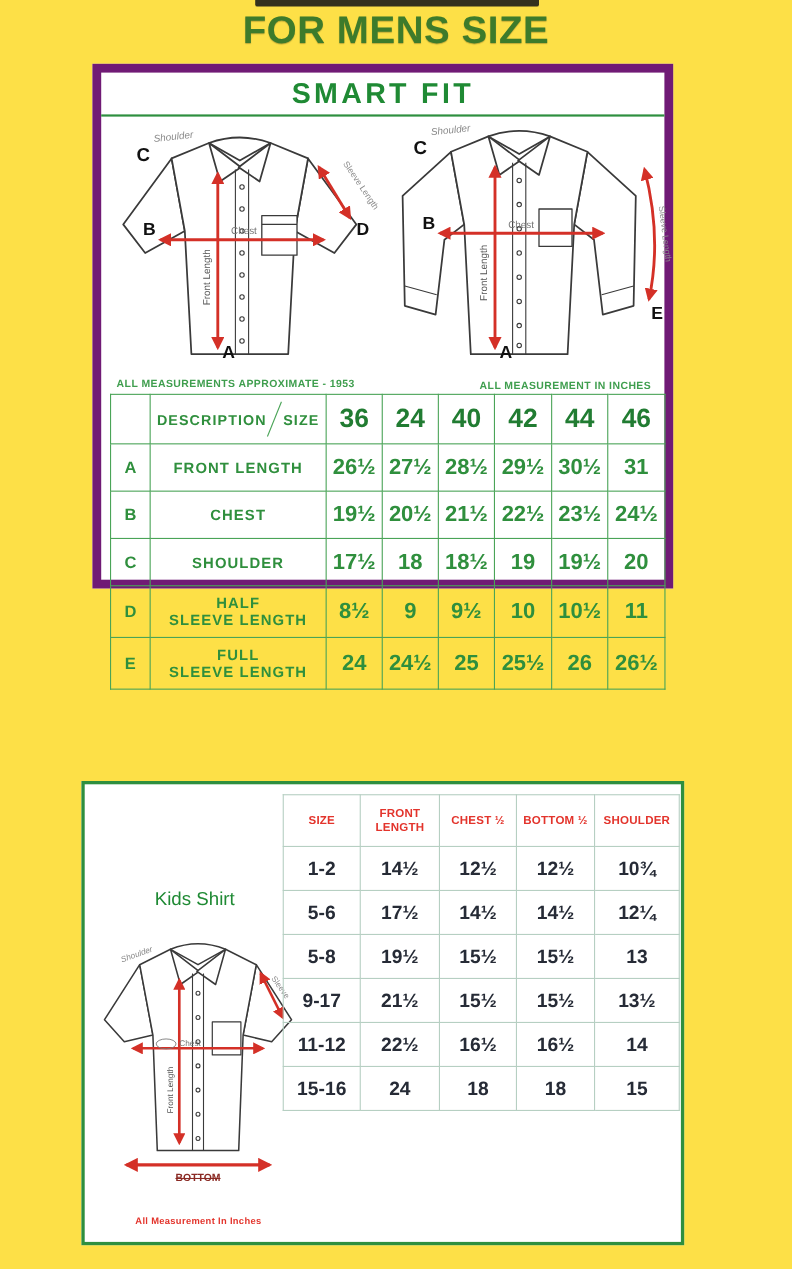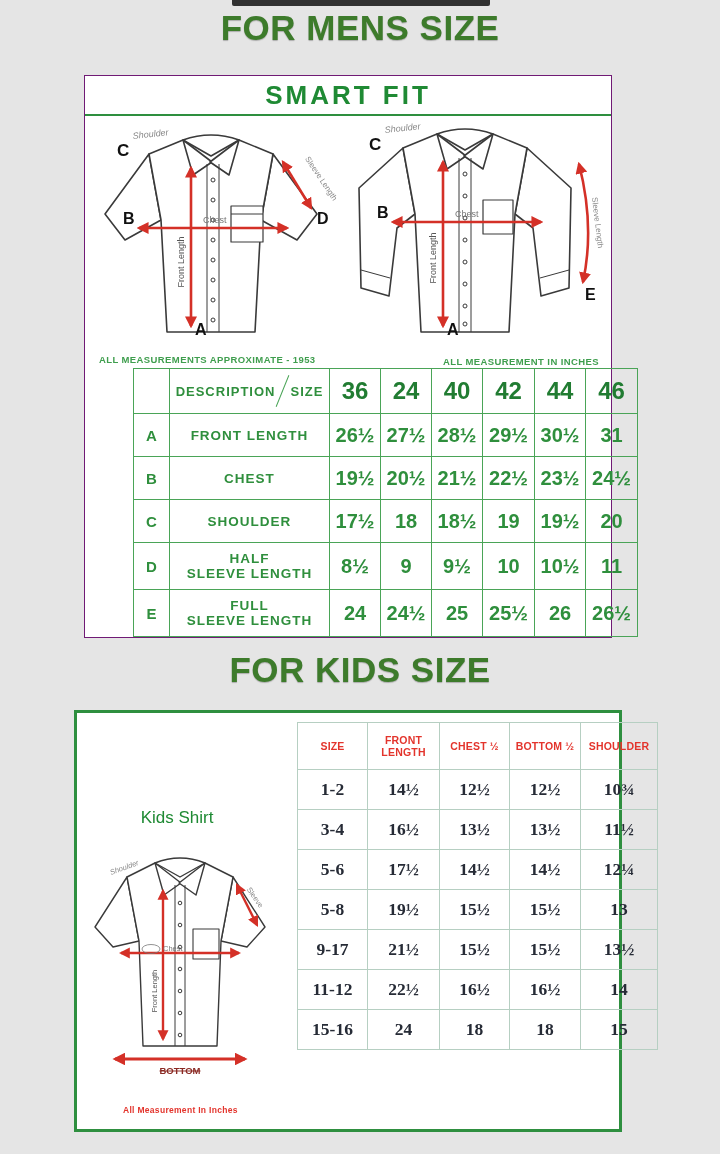--- a/index.html
+++ b/index.html
@@ -1,53 +1,53 @@
 <!DOCTYPE html>
 <html><head>
 <meta charset="utf-8">
 <style>
   html,body{margin:0;padding:0;background:#ffffff;}
-  .screen{position:relative;width:720px;height:1154px;background:#e5e5e5;overflow:hidden;
+  .screen{position:relative;width:720px;height:1154px;background:#fde047;overflow:hidden;
           font-family:"Liberation Sans",sans-serif;}
   .abs{position:absolute;}
 
   .top-strip{left:232px;top:0;width:258px;height:6px;background:#181818;opacity:.88;border-radius:0 0 2px 2px;}
 
   .big-title{left:0;width:720px;text-align:center;font-size:35px;font-weight:bold;
              color:#3d7b2b;letter-spacing:.5px;text-shadow:0 1px 1px rgba(0,0,0,.25);}
   .mens-title{top:8px;}
   .kids-title{top:650px;}
 
-  .mens-box{left:84px;top:75px;width:528px;height:563px;border:1px solid #701a75;background:#fff;box-sizing:border-box;}
+  .mens-box{left:84px;top:58px;width:528px;height:477px;border:8px solid #701a75;background:#fff;box-sizing:border-box;}
   .smart-fit{height:38px;line-height:38px;text-align:center;color:#1f8a34;font-size:26px;font-weight:bold;
              letter-spacing:3px;border-bottom:2px solid #2e8f3f;}
 
   .note{font-size:9.5px;font-weight:bold;color:#3f9e4e;letter-spacing:.4px;}
   .note-left{left:14px;top:278px;}
   .note-right{right:12px;top:280px;}
 
-  table{border-collapse:collapse;table-layout:fixed;margin-left:40px;}
+  table{border-collapse:collapse;table-layout:fixed;}
   .mens-table{left:8px;top:292px;width:504px;}
   .mens-table td{border:1px solid #4aa457;text-align:center;vertical-align:middle;padding:0;}
   .mens-table .hrow td{height:44px;}
   .mens-table .drow td{height:42px;}
   .mens-table .drow-tall td{height:46px;}
   .m-size{font-size:24px;font-weight:bold;color:#217c32;}
   .m-val{font-size:20px;color:#2f8f3d;font-weight:bold;}
   .m-letter{font-size:15px;font-weight:bold;color:#2f8f3d;}
   .m-desc{font-size:13.5px;font-weight:bold;color:#2f8f3d;letter-spacing:1px;white-space:pre-line;}
   .corner-wrap{display:flex;align-items:center;justify-content:center;gap:7px;}
   .corner-wrap .slash{width:1px;height:34px;background:#4aa457;transform:rotate(22deg);}
   .corner-wrap span{font-size:13px;font-weight:bold;color:#2f8f3d;letter-spacing:1px;}
 
   .kids-box{left:74px;top:710px;width:548px;height:422px;border:3px solid #2e8f3f;background:#fff;box-sizing:border-box;}
   .kids-table{left:180px;top:9px;width:360px;}
   .kids-table td{border:1px solid #b6cfc2;text-align:center;vertical-align:middle;padding:0;}
   .kids-table .hrow td{height:46px;font-size:10.5px;font-weight:bold;color:#e3342c;letter-spacing:.2px;}
-  .kids-table .drow td{height:39px;font-size:17.5px;font-weight:bold;color:#262b36;font-family:Liberation Serif, serif;}
+  .kids-table .drow td{height:39px;font-size:17.5px;font-weight:bold;color:#262b36;}
   .kids-shirt-label{left:12px;top:95px;width:176px;text-align:center;font-size:17px;color:#1f8a34;}
   .kids-note{left:46px;top:392px;font-size:8.5px;font-weight:bold;color:#e3342c;letter-spacing:.3px;}
 
   svg text{font-family:"Liberation Sans",sans-serif;}
   .shirt-svg{position:absolute;}
 </style>
 </head>
 <body>
 
 <div class="screen">
@@ -226,21 +226,20 @@
         <td class="m-val">24½</td>
         <td class="m-val">25</td>
         <td class="m-val">25½</td>
         <td class="m-val">26</td>
         <td class="m-val">26½</td>
       </tr>
     </tbody>
       </table>
   </div>
 
-  <div class="abs big-title kids-title">FOR KIDS SIZE</div>
 
   <div class="abs kids-box">
 
     <div class="abs kids-shirt-label">Kids Shirt</div>
 
     <svg class="shirt-svg" style="left:8px;top:128px;" width="186" height="248" viewBox="0 0 186 248">
       <defs>
         <marker id="ah3" viewBox="0 0 10 10" refX="8" refY="5" markerWidth="4.6" markerHeight="4.6" orient="auto-start-reverse">
           <path d="M0,0L10,5L0,10Z" fill="#d43027"></path>
         </marker>
@@ -298,27 +297,20 @@
         <td>SHOULDER</td>
       </tr>
       <tr class="drow">
         <td>1-2</td>
         <td>14½</td>
         <td>12½</td>
         <td>12½</td>
         <td>10¾</td>
       </tr>
       <tr class="drow">
-        <td>3-4</td>
-        <td>16½</td>
-        <td>13½</td>
-        <td>13½</td>
-        <td>11½</td>
-      </tr>
-      <tr class="drow">
         <td>5-6</td>
         <td>17½</td>
         <td>14½</td>
         <td>14½</td>
         <td>12¼</td>
       </tr>
       <tr class="drow">
         <td>5-8</td>
         <td>19½</td>
         <td>15½</td>

